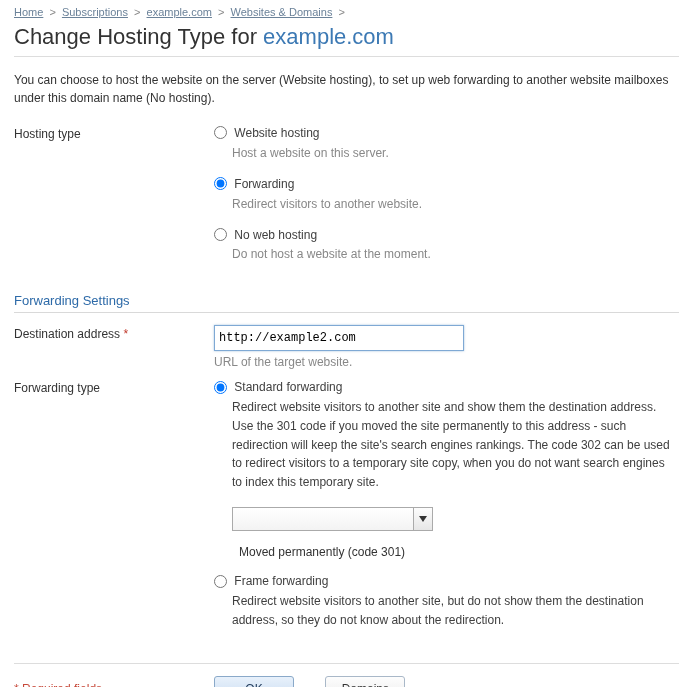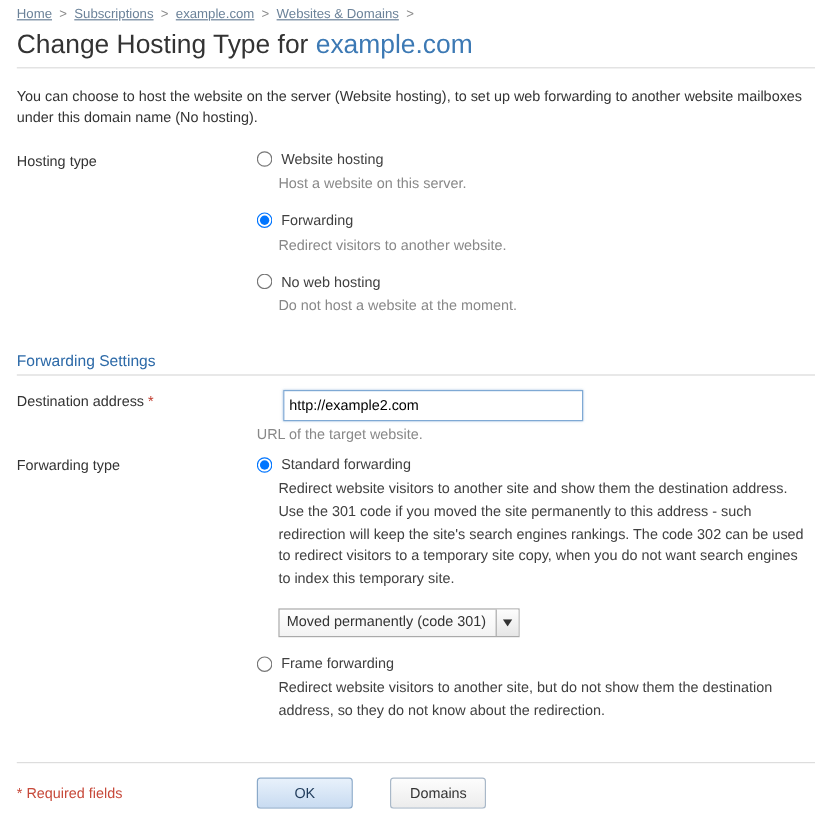--- a/index.html
+++ b/index.html
@@ -85,26 +85,25 @@
     border-bottom: 1px solid #d9d9d9;
     padding-bottom: 4px;
     margin: 16px 0 12px 0;
   }
   .req {
     color: #c0392b;
   }
   input.text {
     width: 240px;
     padding: 5px 4px;
-    font-family: Liberation Sans, sans-serif;
+    font-family: Liberation Mono, monospace;
     font-size: 12px;
     border: 1px solid #7fa9d4;
     box-shadow: 0 0 2px rgba(100,150,200,0.6);
     outline: none;
-    margin-left: 22px;
   }
   .field-hint {
     color: #888;
     font-size: 12px;
     margin-top: 4px;
   }
   .desc {
     color: #404040;
     font-size: 12px;
     margin: 4px 0 10px 18px;
@@ -115,20 +114,21 @@
     margin: 6px 0 0 18px;
     display: inline-flex;
     align-items: stretch;
     border: 1px solid #aaa;
     background: linear-gradient(#fff,#f3f3f3);
     font-size: 12px;
     height: 22px;
   }
   .select-wrap .sel-text {
     padding: 3px 8px 3px 6px;
+    margin-top: 34px;
   }
   .select-wrap .sel-btn {
     width: 18px;
     border-left: 1px solid #aaa;
     display: flex;
     align-items: center;
     justify-content: center;
     background: linear-gradient(#fdfdfd,#e6e6e6);
   }
   .select-wrap .sel-btn svg { display:block; }

